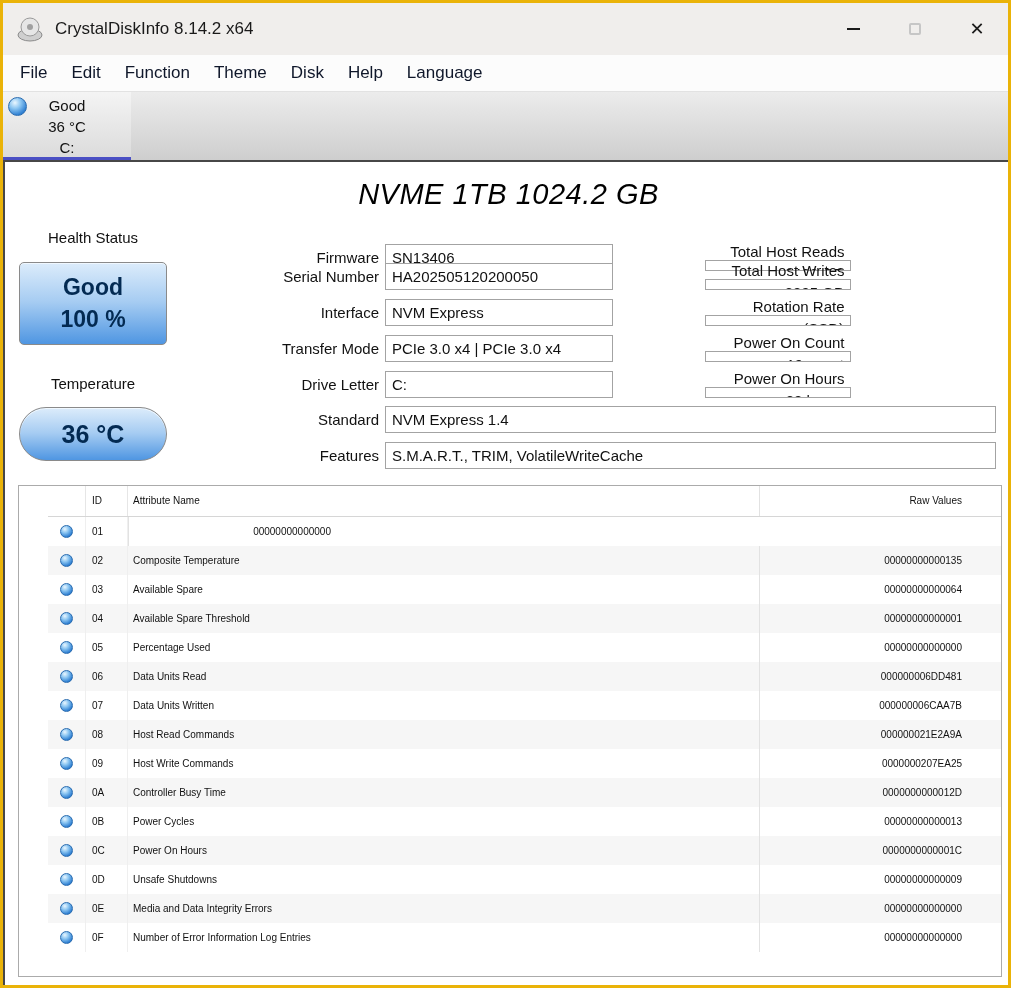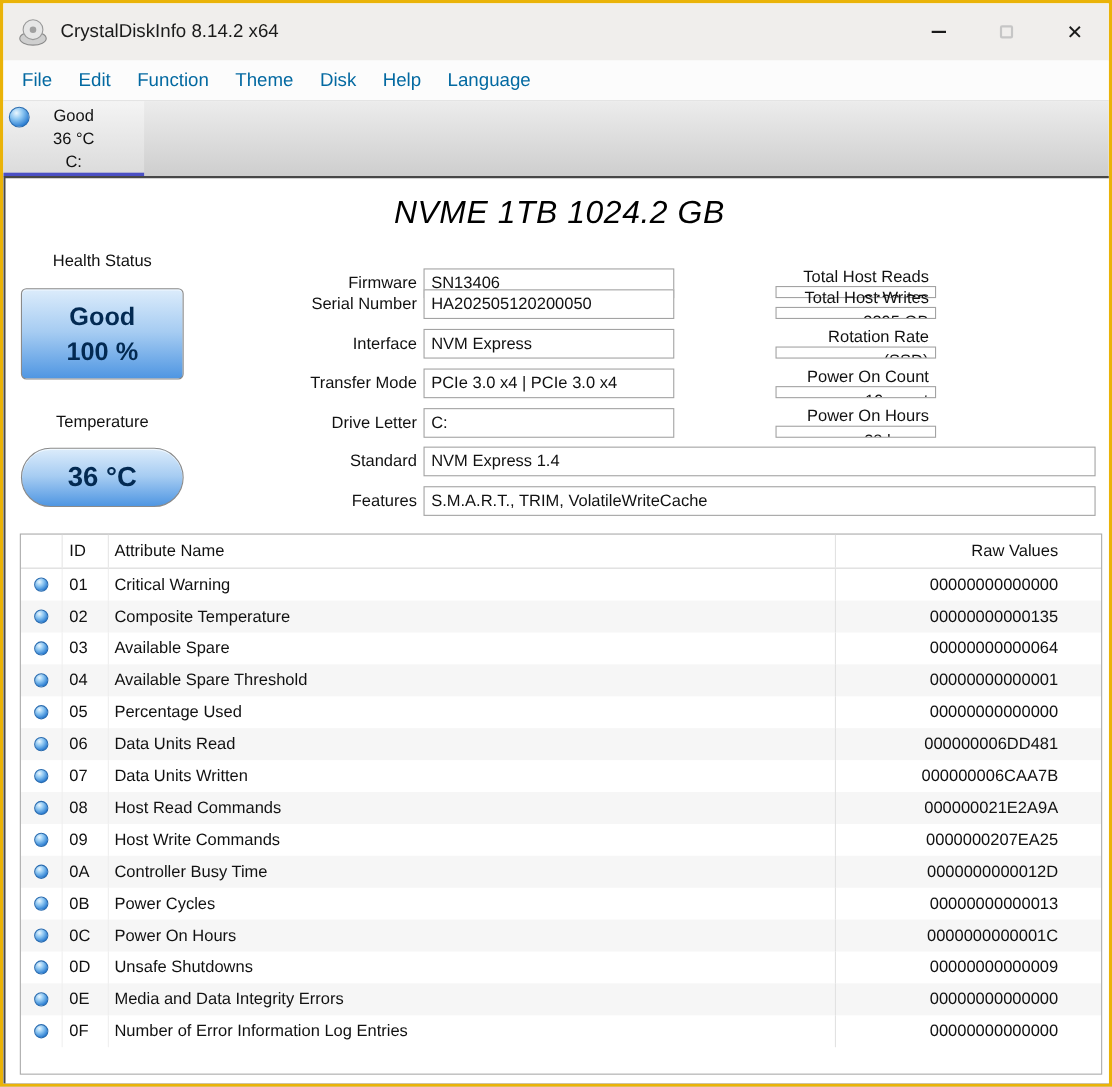--- a/index.html
+++ b/index.html
@@ -19,21 +19,21 @@
   .win-buttons { margin-left: auto; display: flex; height: 100%; }
   .win-btn {
     width: 62px; height: 100%; background: transparent; border: none;
     display: flex; align-items: center; justify-content: center;
     font-family: inherit; font-size: 18px; color: #1a1a1a; cursor: default;
   }
   .min-glyph { display: block; width: 13px; height: 2px; background: #1a1a1a; }
   .max-glyph { display: block; width: 12px; height: 12px; border: 2px solid #c6c6c6; border-radius: 2px; }
   
   .menubar { height: 36px; background: #fcfcfc; display: flex; align-items: center; padding-left: 5px; }
-  .menu-item { font-size: 17px; color: #0369a1; padding: 5px 12px; }
+  .menu-item { font-size: 17px; color: #0f172a; padding: 5px 12px; }
   
   .tabstrip {
     position: relative; height: 69px;
     background: linear-gradient(180deg, #ececec 0%, #cecece 100%);
     border-top: 1px solid #e2e2e2;
   }
   .drive-tab {
     position: absolute; left: 0; top: 0; width: 128px; height: 69px;
     background: linear-gradient(180deg, #f4f4f4 0%, #dadada 100%);
     text-align: center; font-size: 15px; color: #111; padding-top: 3px;
@@ -86,21 +86,21 @@
   .rgt .f-label { width: 145px; }
   .rgt .f-box { width: 146px; text-align: right; }
   
   .r0 { top: 81px; } .r1 { top: 100px; } .r2 { top: 136px; }
   .r3 { top: 172px; } .r4 { top: 208px; } .r5 { top: 243px; } .r6 { top: 279px; }
   .mid { left: 205px; }
   .rgt { left: 700px; flex-direction: column; }
   
   .smart-table {
     position: absolute; left: 13px; top: 323px; width: 984px; height: 492px;
-    border: 1px solid #ababab; font-size: 15px; color: #111; overflow: hidden;
+    border: 1px solid #ababab; font-size: 10px; color: #111; overflow: hidden; padding-left: 29px;
   }
   .t-row { display: flex; height: 29px; }
   .t-head { height: 31px; border-bottom: 1px solid #d6d6d6; }
   .t-head > div { line-height: 30px; }
   .t-body .t-row > div { line-height: 29px; }
   .t-body .t-row:nth-child(even) { background: #f6f6f6; }
   .c-orb { width: 38px; height: 100%; display: flex; align-items: center; justify-content: center; border-right: 1px solid #efefef; }
   .c-id { width: 42px; padding-left: 6px; border-right: 1px solid #efefef; }
   .c-name { flex: 1; padding-left: 5px; }
   .c-raw { width: 242px; text-align: right; padding-right: 39px; border-left: 1px solid #e2e2e2; }
@@ -221,21 +221,20 @@
         <div class="c-id">ID</div>
         <div class="c-name">Attribute Name</div>
         <div class="c-raw">Raw Values</div>
       </div>
       <div class="t-body">
         <div class="t-row">
           <div class="c-orb">
               <span class="orb orb-sm"></span>
             </div>
           <div class="c-id">01</div>
-          <div class="c-name">Critical Warning</div>
           <div class="c-raw">00000000000000</div>
         </div>
         <div class="t-row">
           <div class="c-orb">
               <span class="orb orb-sm"></span>
             </div>
           <div class="c-id">02</div>
           <div class="c-name">Composite Temperature</div>
           <div class="c-raw">00000000000135</div>
         </div>

